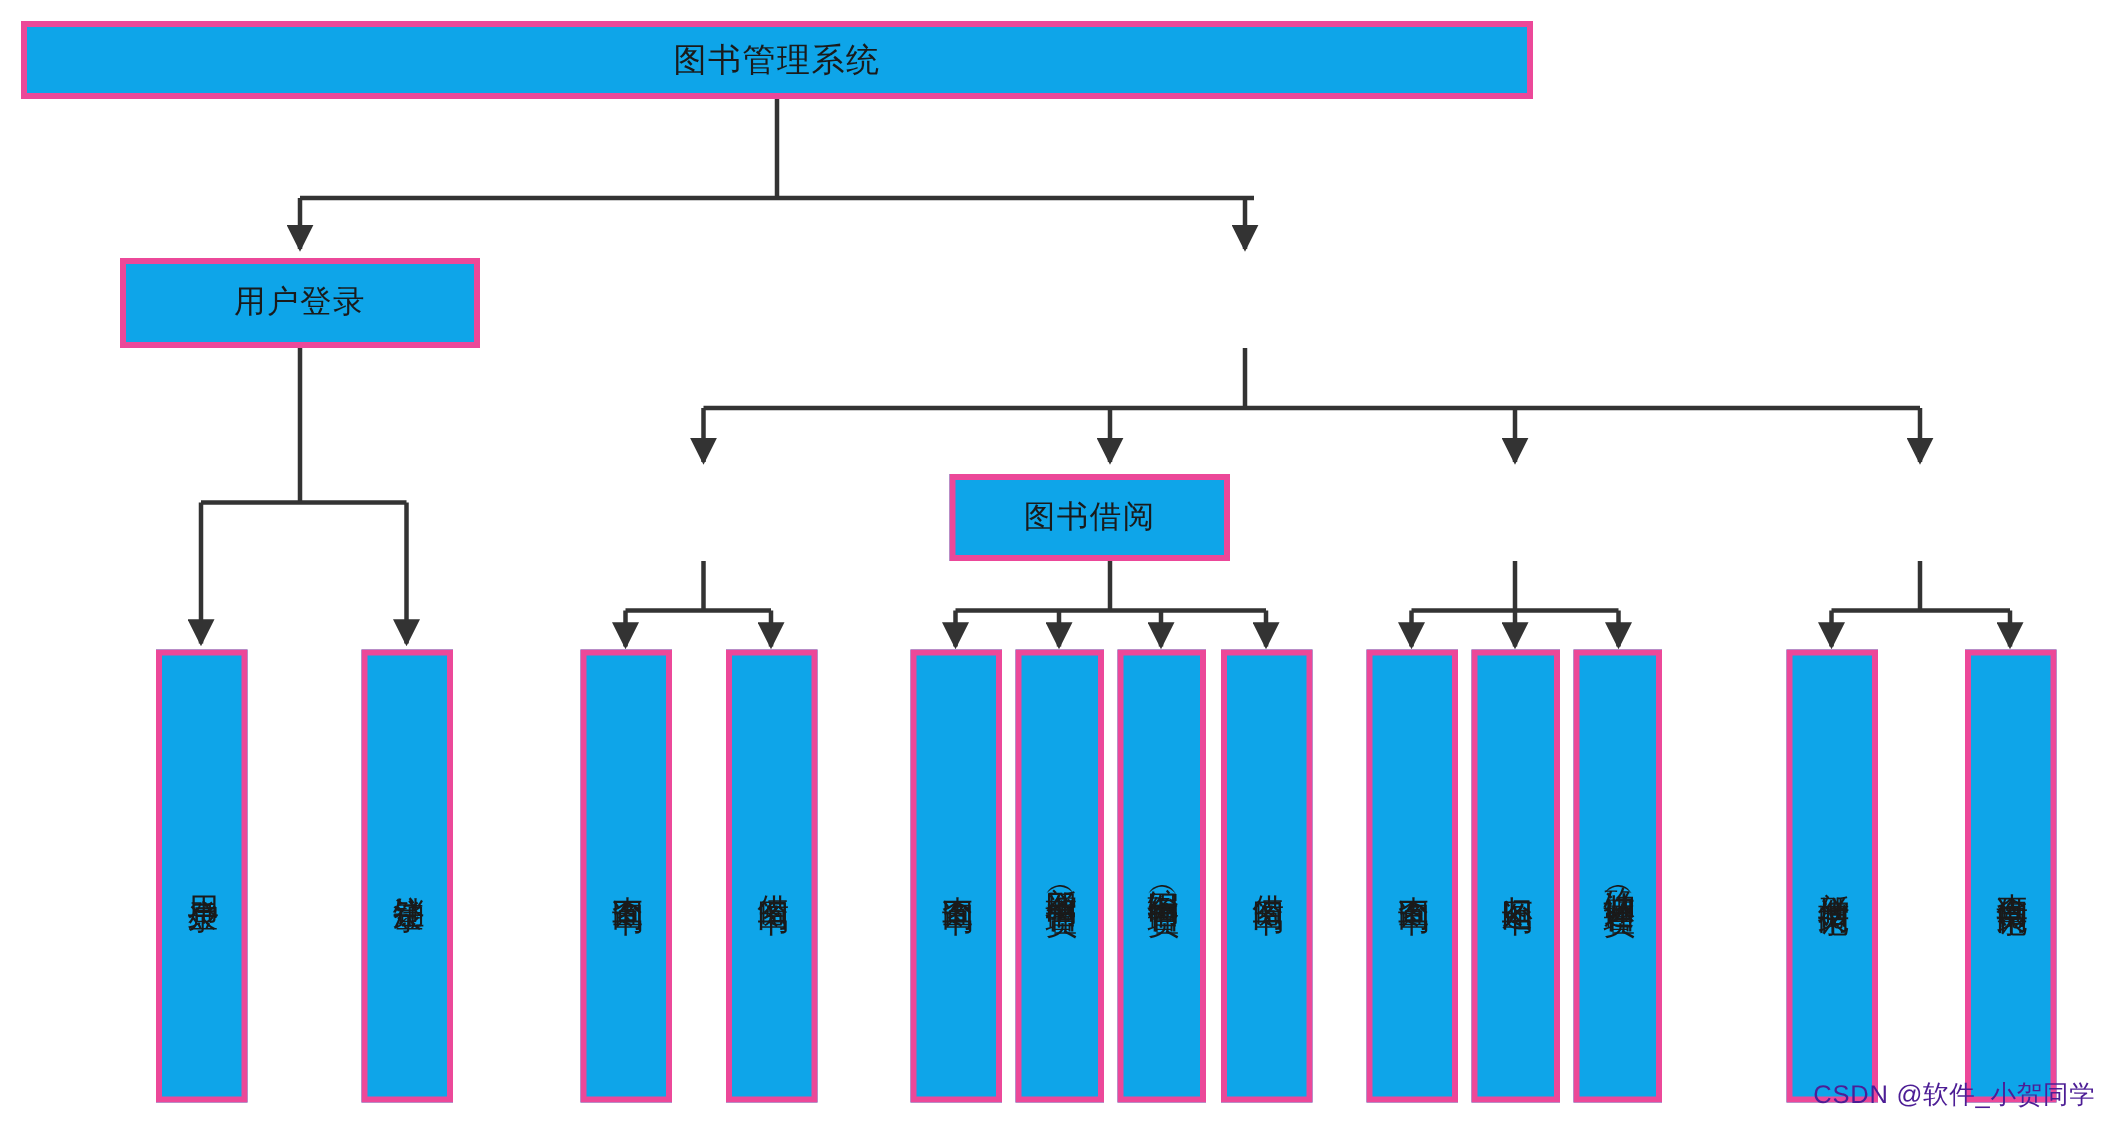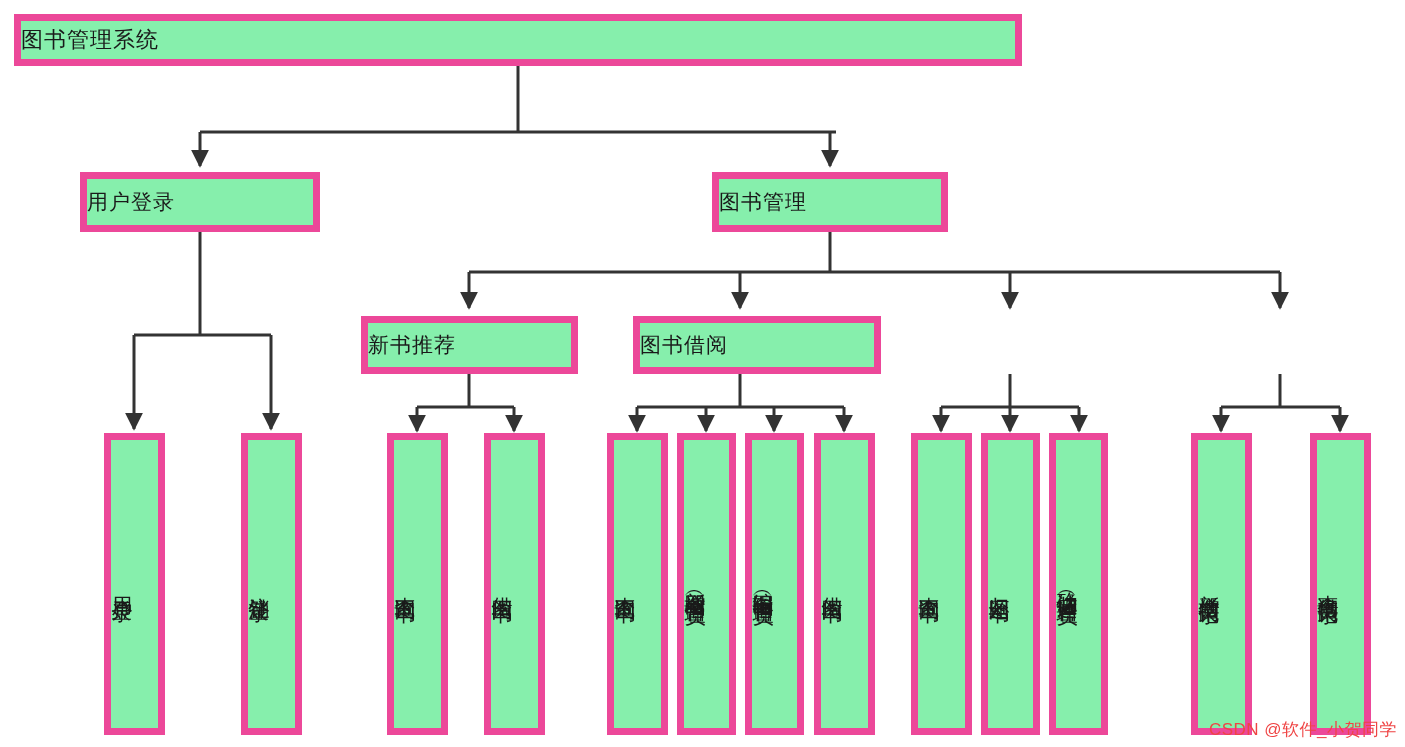--- a/index.html
+++ b/index.html
@@ -22,24 +22,25 @@
     position: absolute;
     left: 0;
     top: 0;
     width: 1405px;
     height: 747px;
     pointer-events: none;
   }
   .node {
     position: absolute;
     box-sizing: border-box;
-    border: 7px solid #ec4899;
-    background: #86efac;
+    border: 4px solid #ec4899;
+    background: #0ea5e9;
     display: flex;
     align-items: center;
+    justify-content: center;
     color: #1a1a1a;
     z-index: 2;
   }
   .node.h {
     font-size: 21px;
     letter-spacing: 1px;
     line-height: 1.2;
   }
   .node.v {
     font-size: 21px;
@@ -55,21 +56,21 @@
     max-height: 100%;
   }
   .node.root {
     font-size: 22px;
   }
   .watermark {
     position: absolute;
     right: 8px;
     bottom: 6px;
     font-size: 17px;
-    color: #ef4444;
+    color: #4c1d95;
     letter-spacing: 0.5px;
     z-index: 5;
     white-space: nowrap;
   }
 </style>
 </head>
 <body>
 
 <div id="canvas">
 
@@ -123,28 +124,22 @@
     </g>
   </svg>
 
   <div class="node h root" style="left:14px; top:14px; width:1008px; height:52px;">
     <span>图书管理系统</span>
   </div>
 
   <div class="node h" style="left:80px; top:172px; width:240px; height:60px;">
     <span>用户登录</span>
   </div>
-  <div class="node h" style="left:712px; top:172px; width:236px; height:60px;">
-    <span>图书管理</span>
-  </div>
 
-  <div class="node h" style="left:361px; top:316px; width:217px; height:58px;">
-    <span>新书推荐</span>
-  </div>
-  <div class="node h" style="left:633px; top:316px; width:248px; height:58px;">
+  <div class="node h" style="left:633px; top:316px; width:187px; height:58px;">
     <span>图书借阅</span>
   </div>
 
   <div class="node v" style="left:104px; top:433px; width:61px; height:302px;">
     <span class="vtext">用户登录</span>
   </div>
   <div class="node v" style="left:241px; top:433px; width:61px; height:302px;">
     <span class="vtext">注销登录</span>
   </div>
 

